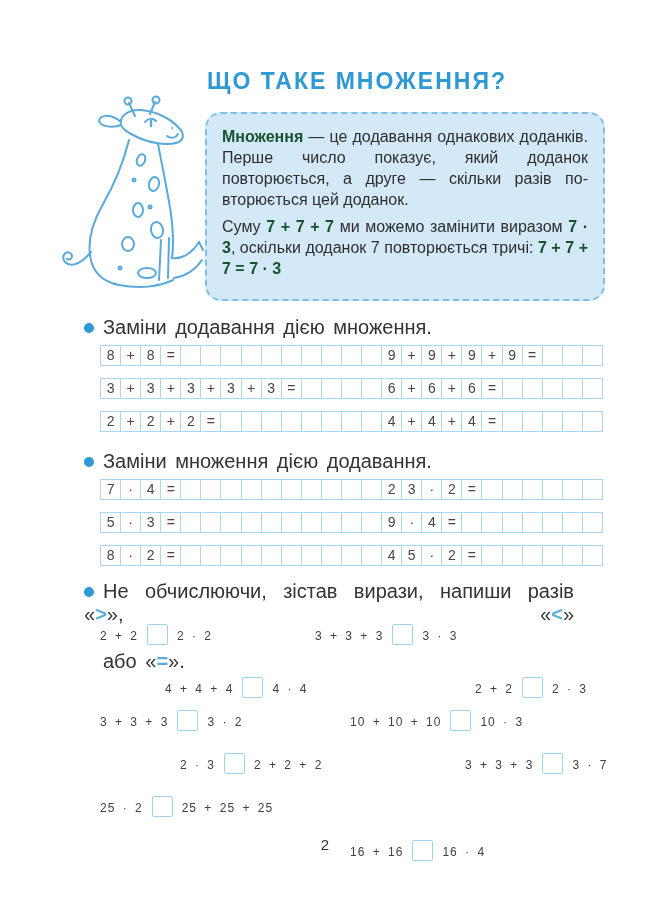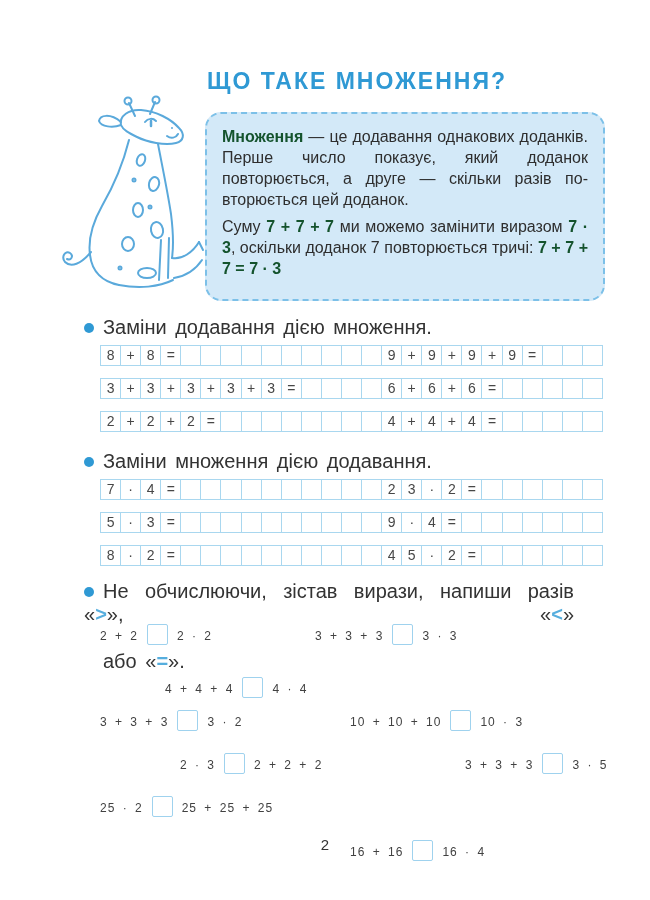--- a/index.html
+++ b/index.html
@@ -279,28 +279,29 @@
     <div style="padding-left:19px; margin-top:1px;"><span><span>або «</span><span class="blue">=</span><span>».</span></span></div>
   </div>
 
   <div class="cmp-area">
       <div class="cmp-row" style="top: 0px;">
         <span class="cmp-item" style="left: 100px;"><span>2 + 2</span><span class="cmp-box"></span><span>2 · 2</span></span>
         <span class="cmp-item" style="left: 315px; text-align: center;"><span>3 + 3 + 3</span><span class="cmp-box"></span><span>3 · 3</span></span>
       </div>
       <div class="cmp-row" style="top: 53px;">
         <span class="cmp-item" style="left: 165px;"><span>4 + 4 + 4</span><span class="cmp-box"></span><span>4 · 4</span></span>
+        <span class="cmp-item" style="left: 475px;"><span>2 + 2</span><span class="cmp-box"></span><span>2 · 3</span></span>
       </div>
       <div class="cmp-row" style="top: 86px;">
         <span class="cmp-item" style="left: 100px;"><span>3 + 3 + 3</span><span class="cmp-box"></span><span>3 · 2</span></span>
         <span class="cmp-item" style="left: 350px;"><span>10 + 10 + 10</span><span class="cmp-box"></span><span>10 · 3</span></span>
       </div>
       <div class="cmp-row" style="top: 129px;">
         <span class="cmp-item" style="left: 180px;"><span>2 · 3</span><span class="cmp-box"></span><span>2 + 2 + 2</span></span>
-        <span class="cmp-item" style="left: 465px;"><span>3 + 3 + 3</span><span class="cmp-box"></span><span>3 · 5</span></span>
+        <span class="cmp-item" style="left: 465px;"><span>3 + 3 + 3</span><span class="cmp-box"></span><span>3 · 7</span></span>
       </div>
       <div class="cmp-row" style="top: 172px; padding-left: 28px;">
         <span class="cmp-item" style="left: 100px;"><span>25 · 2</span><span class="cmp-box"></span><span>25 + 25 + 25</span></span>
         <span class="cmp-item" style="left: 350px; margin-top: 44px;"><span>16 + 16</span><span class="cmp-box"></span><span>16 · 4</span></span>
       </div>
     </div>
 
   <div class="pagenum">2</div>
 
 </div>

